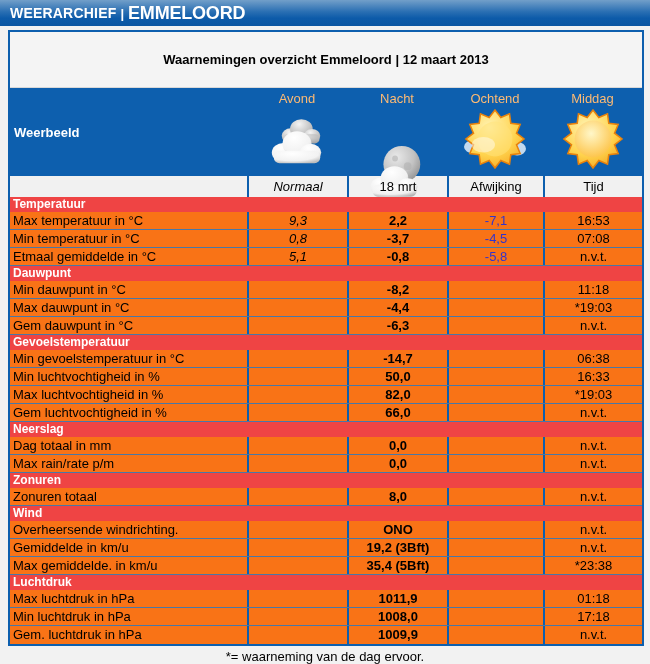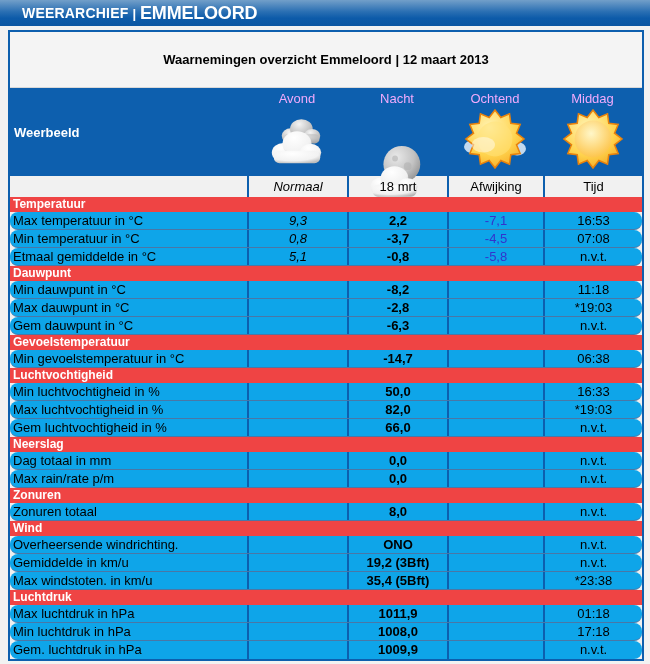--- a/index.html
+++ b/index.html
@@ -9,21 +9,21 @@
     font-family: "Liberation Sans", sans-serif;
     font-size: 13px;
     color: #000;
   }
   
   .header-bar {
     height: 26px;
     background: linear-gradient(to bottom, #729fc9 0%, #2a6fb3 45%, #0d5ba9 70%, #0b56a2 100%);
     display: flex;
     align-items: center;
-    padding-left: 22px;
+    padding-left: 10px;
     color: #fff;
     white-space: pre;
   }
   .brand { font-weight: bold; font-size: 14px; letter-spacing: 0.2px; }
   .brand-sep { font-weight: bold; font-size: 13px; margin: 0 4px; }
   .location { font-weight: bold; font-size: 18px; letter-spacing: -0.2px; }
 
   
   .weather-table {
     margin: 4px 6px 0 8px;
@@ -52,21 +52,21 @@
     display: flex;
     align-items: center;
     padding-left: 4px;
     color: #fff;
     font-weight: bold;
   }
   .period-col {
     display: flex;
     flex-direction: column;
     align-items: center;
-    color: #f0abfc;
+    color: #fdba74;
   }
   .period-col .p-label { padding-top: 3px; height: 20px; }
   .c-n { width: 100px; }
   .c-v { width: 100px; gap: 36px; }
   .c-a { width: 96px; }
   .c-t { width: 99px; }
   .icon-box { width: 62px; height: 62px; }
 
   
   .subheader-row { height: 21px; background: #f1f1f1; display: flex; }
@@ -83,24 +83,23 @@
     height: 15px;
     background: #ef4444;
     color: #fff;
     font-weight: bold;
     font-size: 12px;
     line-height: 15px;
     padding-left: 3px;
   }
   .data-row {
     height: 18px;
-    background: #0ea5e9;
+    background: #f97316;
     display: flex;
     border-bottom: 1px solid #4a77a6;
-    border-radius: 8px;
   }
   .data-row:last-child { border-bottom: none; }
   .data-row .cell { font-size: 13px; line-height: 16px; }
   .val-normaal { font-style: italic; }
   .val-observed { font-weight: bold; }
   .val-afwijking { color: #3333cc; }
 
   .footnote {
     text-align: center;
     padding-top: 3px;
@@ -261,40 +260,39 @@
       <div class="data-row">
         <div class="cell lab">Min dauwpunt in °C</div>
         <div class="cell c-n vb val-normaal"></div>
         <div class="cell c-v vb val-observed">-8,2</div>
         <div class="cell c-a vb val-afwijking"></div>
         <div class="cell c-t vb val-tijd">11:18</div>
       </div>
       <div class="data-row">
         <div class="cell lab">Max dauwpunt in °C</div>
         <div class="cell c-n vb val-normaal"></div>
-        <div class="cell c-v vb val-observed">-2,8</div>
+        <div class="cell c-v vb val-observed">-4,4</div>
         <div class="cell c-a vb val-afwijking"></div>
         <div class="cell c-t vb val-tijd">*19:03</div>
       </div>
       <div class="data-row">
         <div class="cell lab">Gem dauwpunt in °C</div>
         <div class="cell c-n vb val-normaal"></div>
         <div class="cell c-v vb val-observed">-6,3</div>
         <div class="cell c-a vb val-afwijking"></div>
         <div class="cell c-t vb val-tijd">n.v.t.</div>
       </div>
       <div class="section-row">Gevoelstemperatuur</div>
       <div class="data-row">
         <div class="cell lab">Min gevoelstemperatuur in °C</div>
         <div class="cell c-n vb val-normaal"></div>
         <div class="cell c-v vb val-observed">-14,7</div>
         <div class="cell c-a vb val-afwijking"></div>
         <div class="cell c-t vb val-tijd">06:38</div>
       </div>
-      <div class="section-row">Luchtvochtigheid</div>
       <div class="data-row">
         <div class="cell lab">Min luchtvochtigheid in %</div>
         <div class="cell c-n vb val-normaal"></div>
         <div class="cell c-v vb val-observed">50,0</div>
         <div class="cell c-a vb val-afwijking"></div>
         <div class="cell c-t vb val-tijd">16:33</div>
       </div>
       <div class="data-row">
         <div class="cell lab">Max luchtvochtigheid in %</div>
         <div class="cell c-n vb val-normaal"></div>
@@ -341,21 +339,21 @@
         <div class="cell c-t vb val-tijd">n.v.t.</div>
       </div>
       <div class="data-row">
         <div class="cell lab">Gemiddelde in km/u</div>
         <div class="cell c-n vb val-normaal"></div>
         <div class="cell c-v vb val-observed">19,2 (3Bft)</div>
         <div class="cell c-a vb val-afwijking"></div>
         <div class="cell c-t vb val-tijd">n.v.t.</div>
       </div>
       <div class="data-row">
-        <div class="cell lab">Max windstoten. in km/u</div>
+        <div class="cell lab">Max gemiddelde. in km/u</div>
         <div class="cell c-n vb val-normaal"></div>
         <div class="cell c-v vb val-observed">35,4 (5Bft)</div>
         <div class="cell c-a vb val-afwijking"></div>
         <div class="cell c-t vb val-tijd">*23:38</div>
       </div>
       <div class="section-row">Luchtdruk</div>
       <div class="data-row">
         <div class="cell lab">Max luchtdruk in hPa</div>
         <div class="cell c-n vb val-normaal"></div>
         <div class="cell c-v vb val-observed">1011,9</div>

